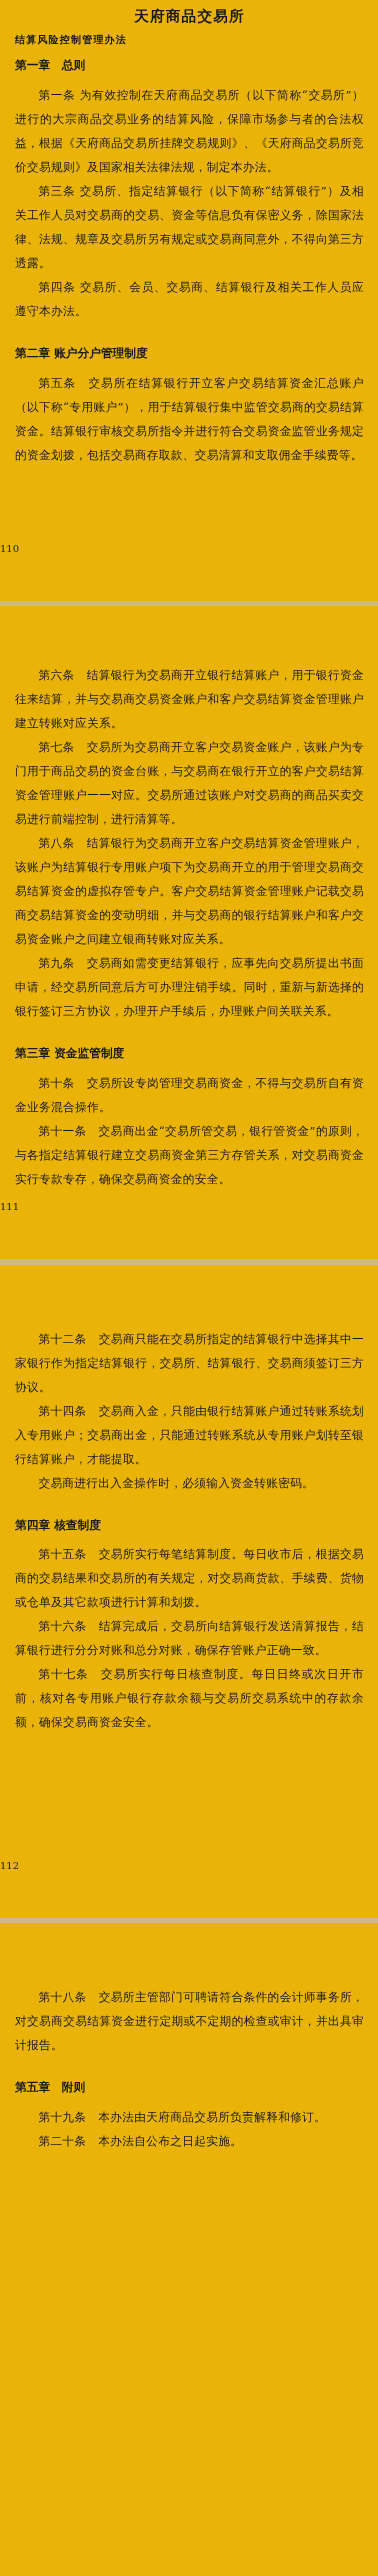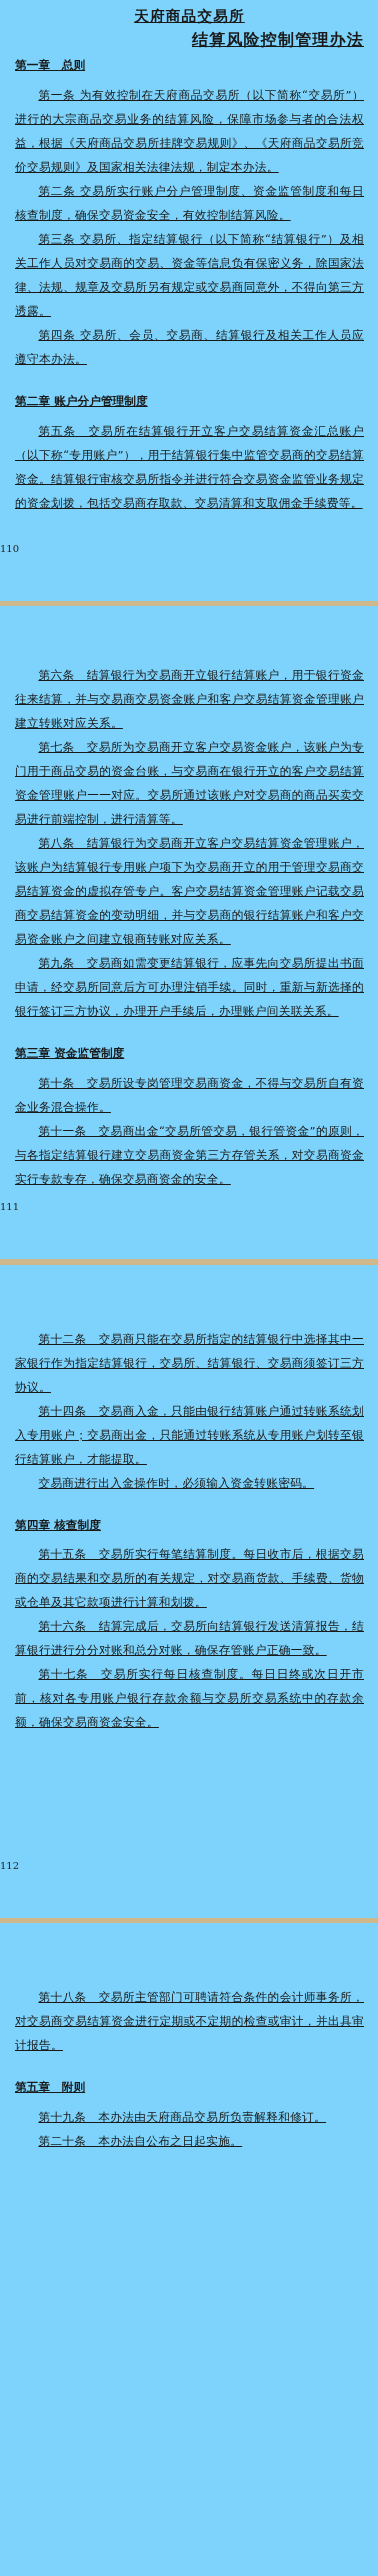--- a/index.html
+++ b/index.html
@@ -10,48 +10,47 @@
   }
   body {
     font-family: "DejaVu Serif", "Liberation Serif", serif;
     color: #1a1a1a;
   }
   .doc {
     width: 378px;
   }
   .page {
     width: 378px;
-    background: #7dd3fc;
+    background: #eab308;
     position: relative;
     box-sizing: border-box;
     margin-bottom: 5.3px;
     overflow: hidden;
-    text-decoration: underline;
   }
   .page-1 { height: 601px; padding: 4.7px 14px 0 15px; }
   .page-2 { height: 653px; padding: 57px 14px 0 15px; }
   .page-3 { height: 653px; padding: 62px 14px 7px 15px; }
   .page-4 { height: 722px; padding: 62px 14px 0 15px; margin-bottom: 5px; }
   .doc { padding-bottom: 4.7px; }
 
   .block.title {
     font-family: "DejaVu Sans", "Liberation Sans", sans-serif;
     font-weight: bold;
     font-size: 14.6px;
     line-height: 21px;
     text-align: center;
     letter-spacing: 1.2px;
     margin: 0 0 3.5px 0;
   }
   .block.subtitle {
     font-family: "DejaVu Sans", "Liberation Sans", sans-serif;
     font-weight: bold;
-    font-size: 16px;
+    font-size: 10px;
     line-height: 21px;
-    text-align: right;
+    text-align: left;
     letter-spacing: 1.2px;
     margin: 0 0 7px 0;
   }
   .block.chapter {
     font-family: "DejaVu Sans", "Liberation Sans", sans-serif;
     font-weight: bold;
     font-size: 11.7px;
     line-height: 17.5px;
     text-align: left;
     margin: 22px 0 8.2px 0;
@@ -82,21 +81,20 @@
 <body>
 
 <div class="doc">
 
   <div class="page page-1">
     <div class="page-content">
         <div class="block title">天府商品交易所</div>
         <div class="block subtitle">结算风险控制管理办法</div>
         <div class="block chapter">第一章　总则</div>
         <div class="block para">第一条 为有效控制在天府商品交易所（以下简称“交易所”）进行的大宗商品交易业务的结算风险，保障市场参与者的合法权益，根据《天府商品交易所挂牌交易规则》、《天府商品交易所竞价交易规则》及国家相关法律法规，制定本办法。</div>
-        <div class="block para">第二条 交易所实行账户分户管理制度、资金监管制度和每日核查制度，确保交易资金安全，有效控制结算风险。</div>
         <div class="block para">第三条 交易所、指定结算银行（以下简称“结算银行”）及相关工作人员对交易商的交易、资金等信息负有保密义务，除国家法律、法规、规章及交易所另有规定或交易商同意外，不得向第三方透露。</div>
         <div class="block para">第四条 交易所、会员、交易商、结算银行及相关工作人员应遵守本办法。</div>
         <div class="block chapter">第二章 账户分户管理制度</div>
         <div class="block para">第五条　交易所在结算银行开立客户交易结算资金汇总账户（以下称“专用账户”），用于结算银行集中监管交易商的交易结算资金。结算银行审核交易所指令并进行符合交易资金监管业务规定的资金划拨，包括交易商存取款、交易清算和支取佣金手续费等。</div>
       </div>
     <div class="page-number">110</div>
   </div>
 
   <div class="page page-2">
     <div class="page-content">

